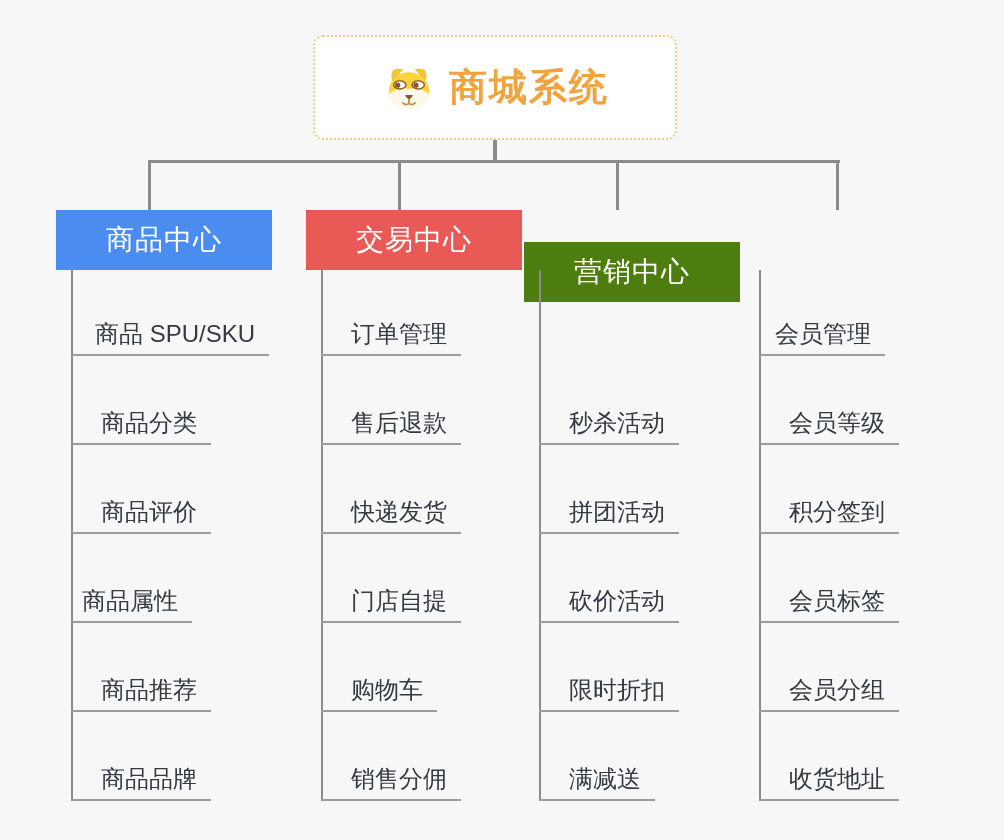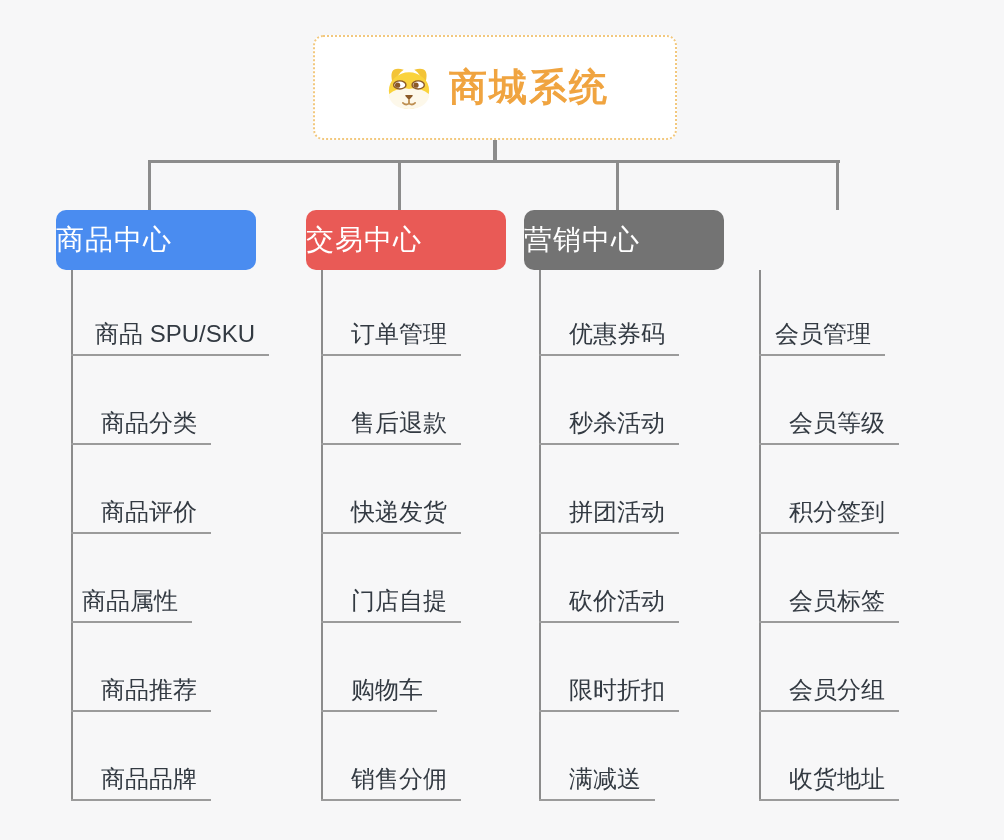--- a/index.html
+++ b/index.html
@@ -68,25 +68,26 @@
     left: 92px;
     top: -48px;
     width: 3px;
     height: 48px;
     background: #8c8c8c;
   }
   .branch-box {
     position: absolute;
     left: 0;
     top: 0;
-    width: 200px;
+    width: 216px;
     height: 60px;
-    border-radius: 10px;
+    border-radius: 0;
     display: flex;
     align-items: center;
+    justify-content: center;
   }
   .branch-label {
     color: #ffffff;
     font-size: 28px;
     letter-spacing: 1px;
   }
   .trunk {
     position: absolute;
     left: 15px;
     top: 60px;
@@ -155,25 +156,24 @@
     <div class="trunk"></div>
   <div class="leaf" style="top: 199px;">售后退款</div>
         <div class="leaf" style="top: 110px;">订单管理</div>
         <div class="leaf" style="top: 288px;">快递发货</div>
         <div class="leaf" style="top: 377px;">门店自提</div>
         <div class="leaf" style="top: 466px;">购物车</div>
         <div class="leaf" style="top: 555px;">销售分佣</div>
       </div>
       <div class="branch-col" style="left: 524px;">
     <div class="drop"></div>
-    <div class="branch-box" style="background: #737373;">
+    <div class="branch-box" style="background: #4d7c0f; margin-top: 32px;">
       <span class="branch-label">营销中心</span>
     </div>
     <div class="trunk"></div>
-  <div class="leaf" style="top: 110px;">优惠券码</div>
         <div class="leaf" style="top: 199px;">秒杀活动</div>
         <div class="leaf" style="top: 288px;">拼团活动</div>
         <div class="leaf" style="top: 377px;">砍价活动</div>
         <div class="leaf" style="top: 466px;">限时折扣</div>
         <div class="leaf" style="top: 555px;">满减送</div>
       </div>
       <div class="branch-col" style="left: 744px;">
     <div class="drop"></div>
     <div class="trunk"></div>
   <div class="leaf" style="top: 110px; padding-left: 16px;">会员管理</div>

